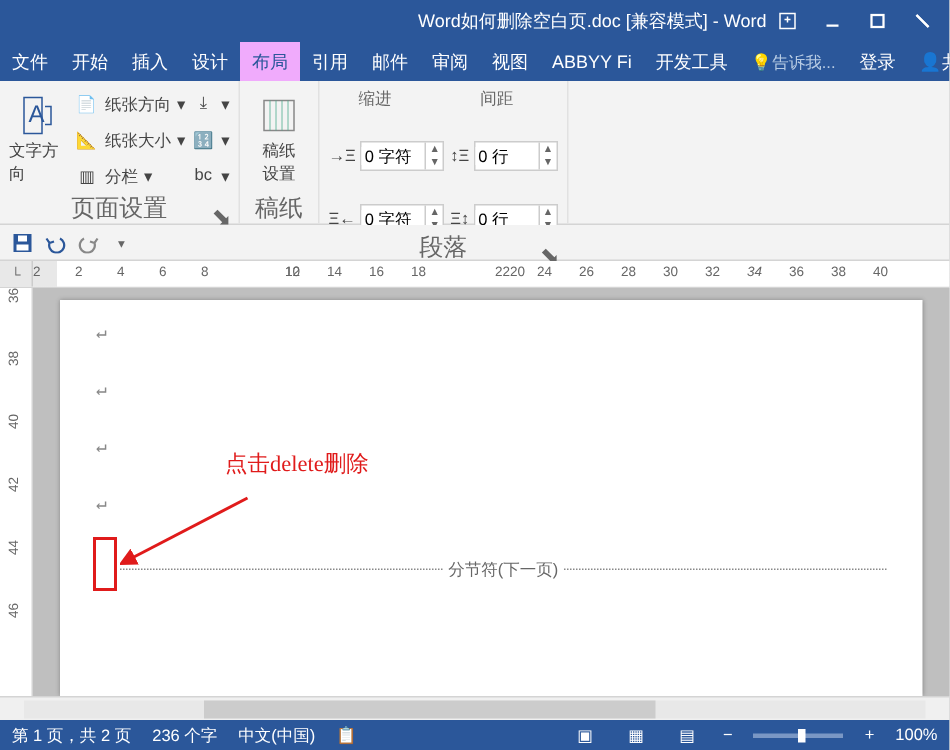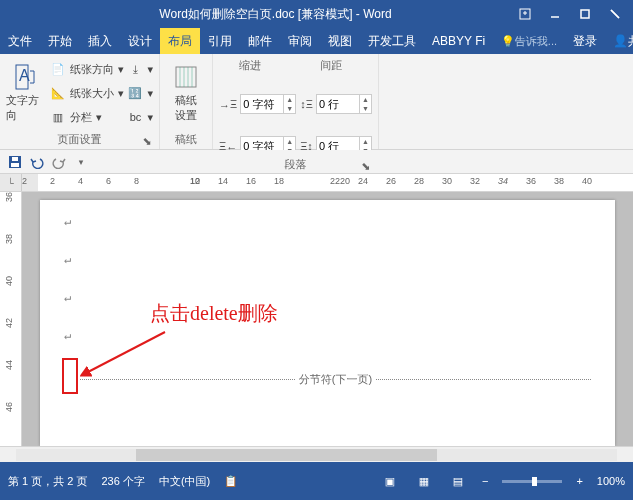--- a/index.html
+++ b/index.html
@@ -1,31 +1,31 @@
 <!DOCTYPE html>
 <html><head>
 <meta charset="utf-8">
 <style>
 * { margin: 0; padding: 0; box-sizing: border-box; font-family: "Microsoft YaHei", sans-serif; }
 body { background: #f0f0f0; width: 633px; height: 500px; overflow: hidden; display: flex; flex-direction: column; }
 .titlebar { background: #2b579a; color: #fff; height: 28px; display: flex; align-items: center; font-size: 12px; }
-.titlebar .title { flex: 1; text-align: center; }
+.titlebar .title { flex: 1; text-align: right; }
 .titlebar .winctrl { display: flex; gap: 2px; margin-right: 4px; }
 .titlebar .winbtn { width: 28px; height: 20px; display: flex; align-items: center; justify-content: center; cursor: pointer; }
 .titlebar .winbtn svg { stroke: #fff; fill: none; }
 .tabbar { background: #2b579a; height: 26px; display: flex; align-items: center; font-size: 12px; }
 .tab { color: #fff; padding: 0 8px; height: 26px; display: flex; align-items: center; cursor: pointer; white-space: nowrap; }
 .tab.file { background: #2b579a; }
-.tab.active { background: #fde047; color: #2b579a; }
+.tab.active { background: #f0abfc; color: #2b579a; }
 .tab.tellme { color: #b8cce4; font-size: 11px; }
 .tab.share { margin-left: auto; }
 .ribbon { background: #f3f3f3; height: 96px; display: flex; border-bottom: 1px solid #d4d4d4; font-size: 11px; color: #444; }
 .group { border-right: 1px solid #e1e1e1; padding: 4px 6px 2px 6px; display: flex; flex-direction: column; }
 .group-body { flex: 1; display: flex; align-items: flex-start; gap: 4px; }
-.group-label { text-align: center; font-size: 11px; color: #666; height: 16px; display: flex; align-items: center; justify-content: center; position: relative; }
+.group-label { text-align: left; font-size: 16px; color: #666; height: 16px; display: flex; align-items: center; justify-content: center; position: relative; }
 .group-label .launcher { position: absolute; right: 0; bottom: 0; width: 12px; height: 12px; cursor: pointer; }
 .bigbtn { display: flex; flex-direction: column; align-items: center; justify-content: center; width: 40px; cursor: pointer; gap: 2px; height: 70px; }
 .bigbtn .icn { width: 28px; height: 28px; display: flex; align-items: center; justify-content: center; }
 .smallbtns { display: flex; flex-direction: column; gap: 2px; }
 .smallrow { display: flex; align-items: center; gap: 4px; cursor: pointer; height: 22px; white-space: nowrap; }
 .smallrow .icn { width: 16px; height: 16px; display: flex; align-items: center; justify-content: center; }
 .indent-grid { display: flex; flex-direction: column; gap: 20px; }
 .indent-head { font-size: 11px; color: #666; padding-left: 20px; }
 .indent-row { display: flex; align-items: center; gap: 3px; height: 22px; }
 .spinner { display: flex; align-items: center; border: 1px solid #ccc; background: #fff; height: 20px; }
@@ -38,28 +38,28 @@
 .hruler .corner { width: 22px; background: #e8e8e8; border-right: 1px solid #ccc; display: flex; align-items: center; justify-content: center; }
 .hruler .ticks { flex: 1; position: relative; background: linear-gradient(to right, #e8e8e8 0, #e8e8e8 16px, #fff 16px); }
 .hruler .tick { position: absolute; top: 2px; }
 .workspace { flex: 1; display: flex; background: #bfbfbf; overflow: hidden; }
 .vruler { width: 22px; background: #fff; border-right: 1px solid #d4d4d4; position: relative; font-size: 9px; color: #666; }
 .vruler .vt { position: absolute; left: 4px; transform: rotate(-90deg); transform-origin: left top; }
 .docarea { flex: 1; position: relative; overflow: hidden; }
 .page { position: absolute; left: 18px; top: 8px; right: 18px; bottom: 0; background: #fff; box-shadow: 0 0 3px rgba(0,0,0,0.3); padding: 14px 24px; }
 .paramark { font-family: monospace; color: #888; font-size: 12px; margin-bottom: 24px; }
 .redbox { position: absolute; left: 22px; top: 158px; width: 16px; height: 36px; border: 2px solid #e01b1b; }
-.annotation { position: absolute; left: 110px; top: 100px; color: #e01b1b; font-size: 20px; font-family: SimSun, serif; }
+.annotation { position: absolute; left: 110px; top: 100px; color: #e01b1b; font-size: 15px; font-family: SimSun, serif; }
 .arrow { position: absolute; left: 40px; top: 130px; width: 90px; height: 50px; pointer-events: none; }
 .sectionbreak { position: absolute; left: 40px; top: 172px; right: 24px; display: flex; align-items: center; font-size: 11px; color: #666; }
 .sectionbreak .dots { flex: 1; height: 1px; border-top: 1px dotted #888; }
 .hscroll { height: 16px; background: #f0f0f0; display: flex; align-items: center; border-top: 1px solid #d4d4d4; }
 .hscroll .track { flex: 1; height: 12px; background: #e8e8e8; margin: 0 16px; position: relative; }
 .hscroll .thumb { position: absolute; left: 20%; width: 50%; height: 100%; background: #ccc; cursor: pointer; }
-.statusbar { background: #2b579a; color: #fff; height: 38px; display: flex; align-items: center; font-size: 11px; padding: 0 8px; gap: 14px; }
+.statusbar { background: #2b579a; color: #fff; height: 20px; display: flex; align-items: center; font-size: 11px; padding: 0 8px; gap: 14px; }
 .statusbar .spacer { flex: 1; }
 .statusbar .viewbtn { width: 20px; height: 16px; display: flex; align-items: center; justify-content: center; cursor: pointer; }
 .statusbar .zoomslider { width: 60px; height: 3px; background: #7a97c4; position: relative; cursor: pointer; }
 .statusbar .zoomslider .zthumb { position: absolute; left: 50%; top: -3px; width: 5px; height: 9px; background: #fff; }
 </style>
 </head>
 <body>
 
 <div class="titlebar">
   <div style="width:40px"></div>
@@ -94,22 +94,22 @@
 <div class="tabbar">
   <div class="tab file">文件</div>
   <div class="tab">开始</div>
   <div class="tab">插入</div>
   <div class="tab">设计</div>
   <div class="tab active">布局</div>
   <div class="tab">引用</div>
   <div class="tab">邮件</div>
   <div class="tab">审阅</div>
   <div class="tab">视图</div>
+  <div class="tab">ABBYY Fi</div>
   <div class="tab">开发工具</div>
-  <div class="tab">ABBYY Fi</div>
   <div class="tab tellme">💡 <span>告诉我...</span></div>
   <div class="tab">登录</div>
   <div class="tab share">👤 <span>共享</span></div>
 </div>
 
 <div class="ribbon">
   <div class="group">
     <div class="group-body">
       <div class="bigbtn">
         <div class="icn">

